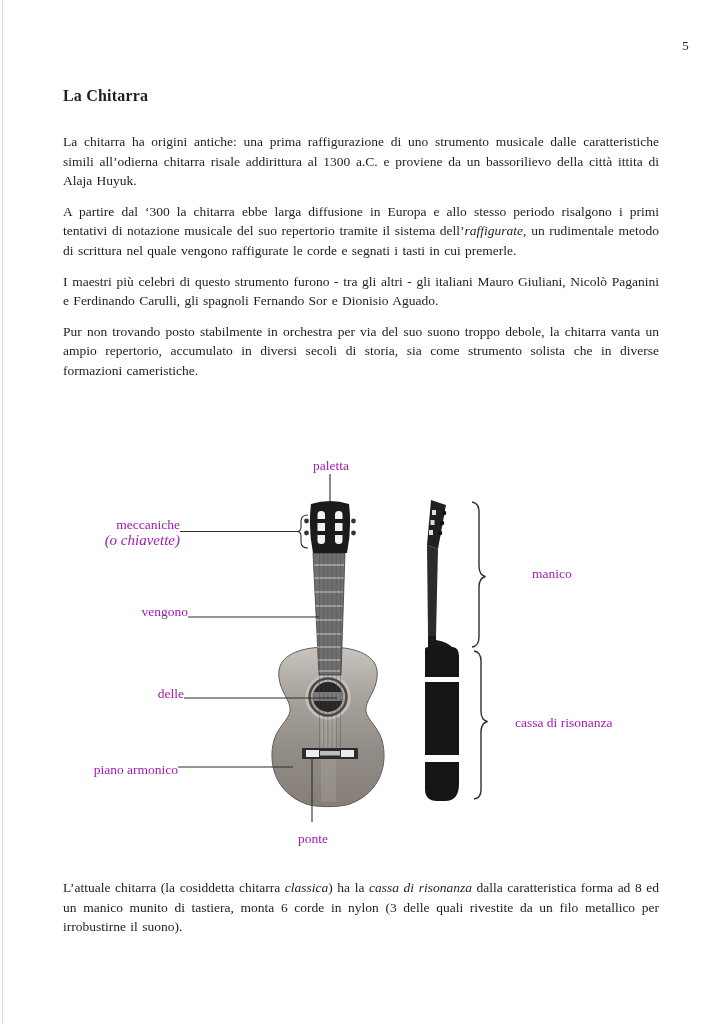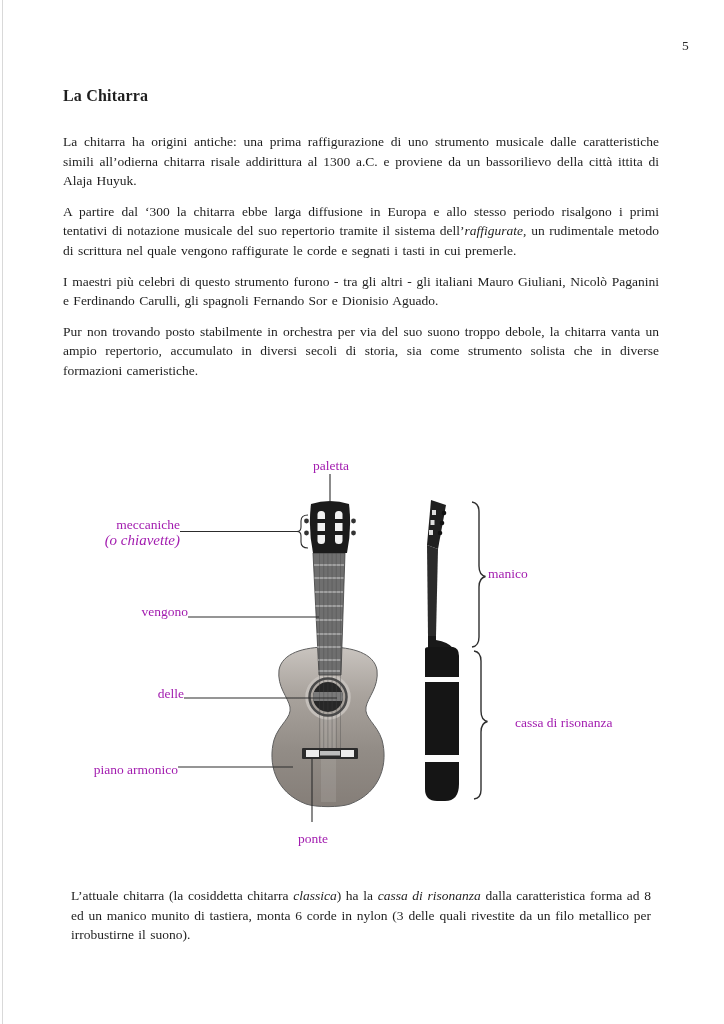--- a/index.html
+++ b/index.html
@@ -27,39 +27,39 @@
   }
   .content-top{top:84px;}
   .content-bottom{top:878px;}
   .doc-title{
     font-size:16px;font-weight:bold;
     text-align:left;
     margin:0 0 25px 0;
     letter-spacing:0.2px;
   }
   .content p{margin:0 0 11px 0;word-spacing:1px;}
-  .content-bottom p{margin:8px;}
+  .content-bottom p{margin:0;}
   .diagram{
     position:absolute;left:0;top:450px;width:724px;height:410px;
   }
   .diagram svg{position:absolute;left:0;top:0;}
   .dlabel{
     position:absolute;
     font-size:13.5px;color:#a21caf;white-space:nowrap;font-family:Liberation Serif, serif;
   }
   .dlabel.right{text-align:right;}
   .dlabel.center{text-align:center;}
   .sublabel{font-style:italic;font-size:15px;line-height:15px;}
   .lbl-paletta{left:300px;top:8px;width:62px;}
   .lbl-meccaniche{left:56px;top:67px;width:124px;line-height:15.5px;}
   .lbl-tastiera{left:56px;top:154px;width:132px;}
   .lbl-buca{left:60px;top:236px;width:124px;}
   .lbl-piano{left:36px;top:312px;width:142px;}
   .lbl-ponte{left:282px;top:381px;width:62px;}
-  .lbl-manico{left:488px;top:116px;}
+  .lbl-manico{left:532px;top:116px;}
   .lbl-cassa{left:515px;top:265px;}
 </style>
 </head>
 <body>
 
 <div class="page-edge-left"></div>
 
 <div class="page-number">5</div>
 
 <div class="content content-top">

